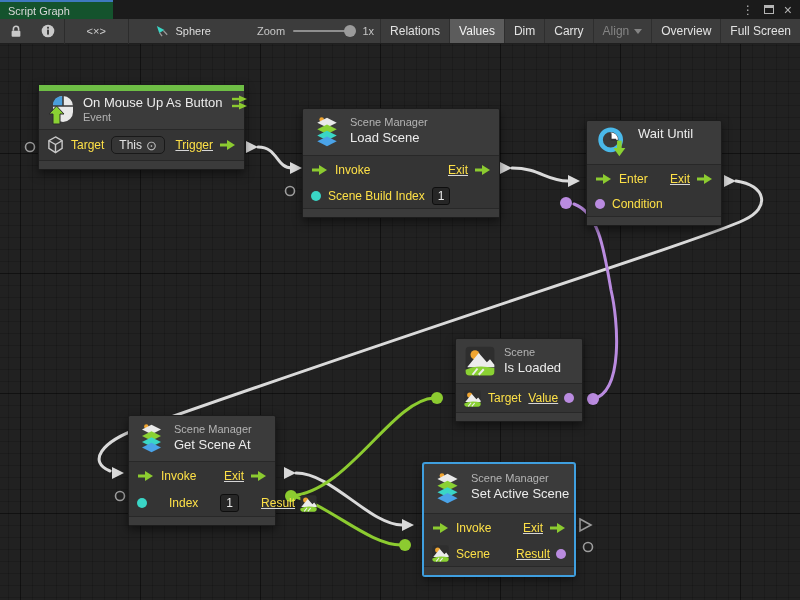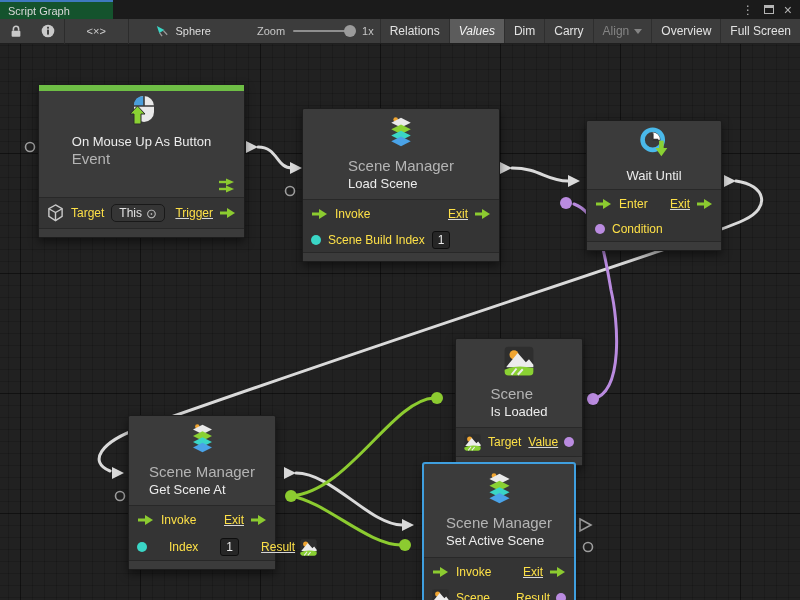--- a/index.html
+++ b/index.html
@@ -20,21 +20,21 @@
   .tbi { display:flex; align-items:center; justify-content:center; height:100%; padding:0 9px; }
   .tb-divider { width:1px; height:25px; background:#2c2c2c; }
   .graph-name { padding:0 10px 0 4px; color:#dedede; }
   .zoom-label { margin-left:36px; color:#c6c6c6; }
   .zoom-slider { position:relative; width:104px; height:14px; margin:0 6px 0 8px; }
   .zoom-track { position:absolute; left:0; right:8px; top:6px; height:2px; background:#8f8f8f; border-radius:1px; }
   .zoom-handle { position:absolute; right:0; top:1px; width:12px; height:12px; border-radius:50%; background:#9b9b9b; }
   .zoom-value { color:#c6c6c6; margin-right:6px; }
   .tb-buttons { margin-left:auto; display:flex; height:100%; align-items:stretch; }
   .tb-btn { display:flex; align-items:center; padding:0 9px; border-left:1px solid #2e2e2e; color:#e2e2e2; font-size:12px; white-space:nowrap; cursor:default; }
-  .tb-btn.active { background:#5c5c5c; color:#f2f2f2;font-style:italic; }
+  .tb-btn.active { background:#5c5c5c; color:#f2f2f2; }
   .tb-btn.disabled { color:#848484; }
   .caret { width:0; height:0; border-left:4px solid transparent; border-right:4px solid transparent; border-top:5px solid #848484; margin-left:5px; }
 
   
   .canvas { position:absolute; left:0; top:44px; width:800px; height:556px;
     background-color:#212121;
     background-image:
       linear-gradient(rgba(0,0,0,0.38) 1px, transparent 1px),
       linear-gradient(90deg, rgba(0,0,0,0.38) 1px, transparent 1px),
       linear-gradient(rgba(0,0,0,0.16) 1px, transparent 1px),
@@ -48,26 +48,26 @@
   .wire-purple { fill:none; stroke:#ba8be0; stroke-width:3; stroke-linecap:round; }
   .port-tri-white { fill:#dadada; }
   .port-dot-green { fill:#8ccb30; }
   .port-dot-purple { fill:#ba8be0; }
   .port-empty { fill:none; stroke:#9d9d9d; stroke-width:1.6; }
 
   
   .node { position:absolute; z-index:3; background:#3b3b3b; border:1px solid #1c1c1c; border-radius:2px; box-shadow:0 4px 10px rgba(0,0,0,0.5); color:#d6d6d6; font-size:12px; }
   .node.selected { border:1px solid #3f9fdf; box-shadow:0 0 0 1px #3f9fdf, 0 4px 10px rgba(0,0,0,0.5); }
   .event-bar { height:6px; background:#6ebe45; }
-  .nhead { display:flex; align-items:center; gap:9px; padding:6px 9px;flex-direction:column; }
+  .nhead { display:flex; align-items:flex-start; gap:9px; padding:6px 9px; }
   .nicon { flex:0 0 auto; display:flex; }
   .ntitles { display:flex; flex-direction:column; line-height:1.25; }
-  .ncat { font-size:15px; color:#b4b4b4; }
+  .ncat { font-size:11px; color:#b4b4b4; }
   .ntitle { font-size:13px; color:#ececec; white-space:nowrap; }
-  .nsub { font-size:15px; color:#b4b4b4; }
+  .nsub { font-size:11px; color:#b4b4b4; }
   .coroutine { margin-left:auto; display:flex; }
   .nbody { background:#343434; border-top:1px solid #282828; border-bottom:1px solid #282828; }
   .prow { display:flex; align-items:center; gap:7px; padding:0 8px; }
   .plabel { color:#fde047; white-space:nowrap; }
   .right-group { margin-left:auto; display:flex; align-items:center; gap:6px;text-decoration:underline; }
   .nfoot { height:8px; background:#3b3b3b; }
   .dot { width:10px; height:10px; border-radius:50%; flex:0 0 auto; }
   .dot.teal { background:#3ad6c6; }
   .dot.purple { background:#ba8be0; }
   .valuebox { background:#262626; border:1px solid #0e0e0e; border-radius:3px; padding:1px 5px; color:#eaeaea; font-size:12px; line-height:14px; }

